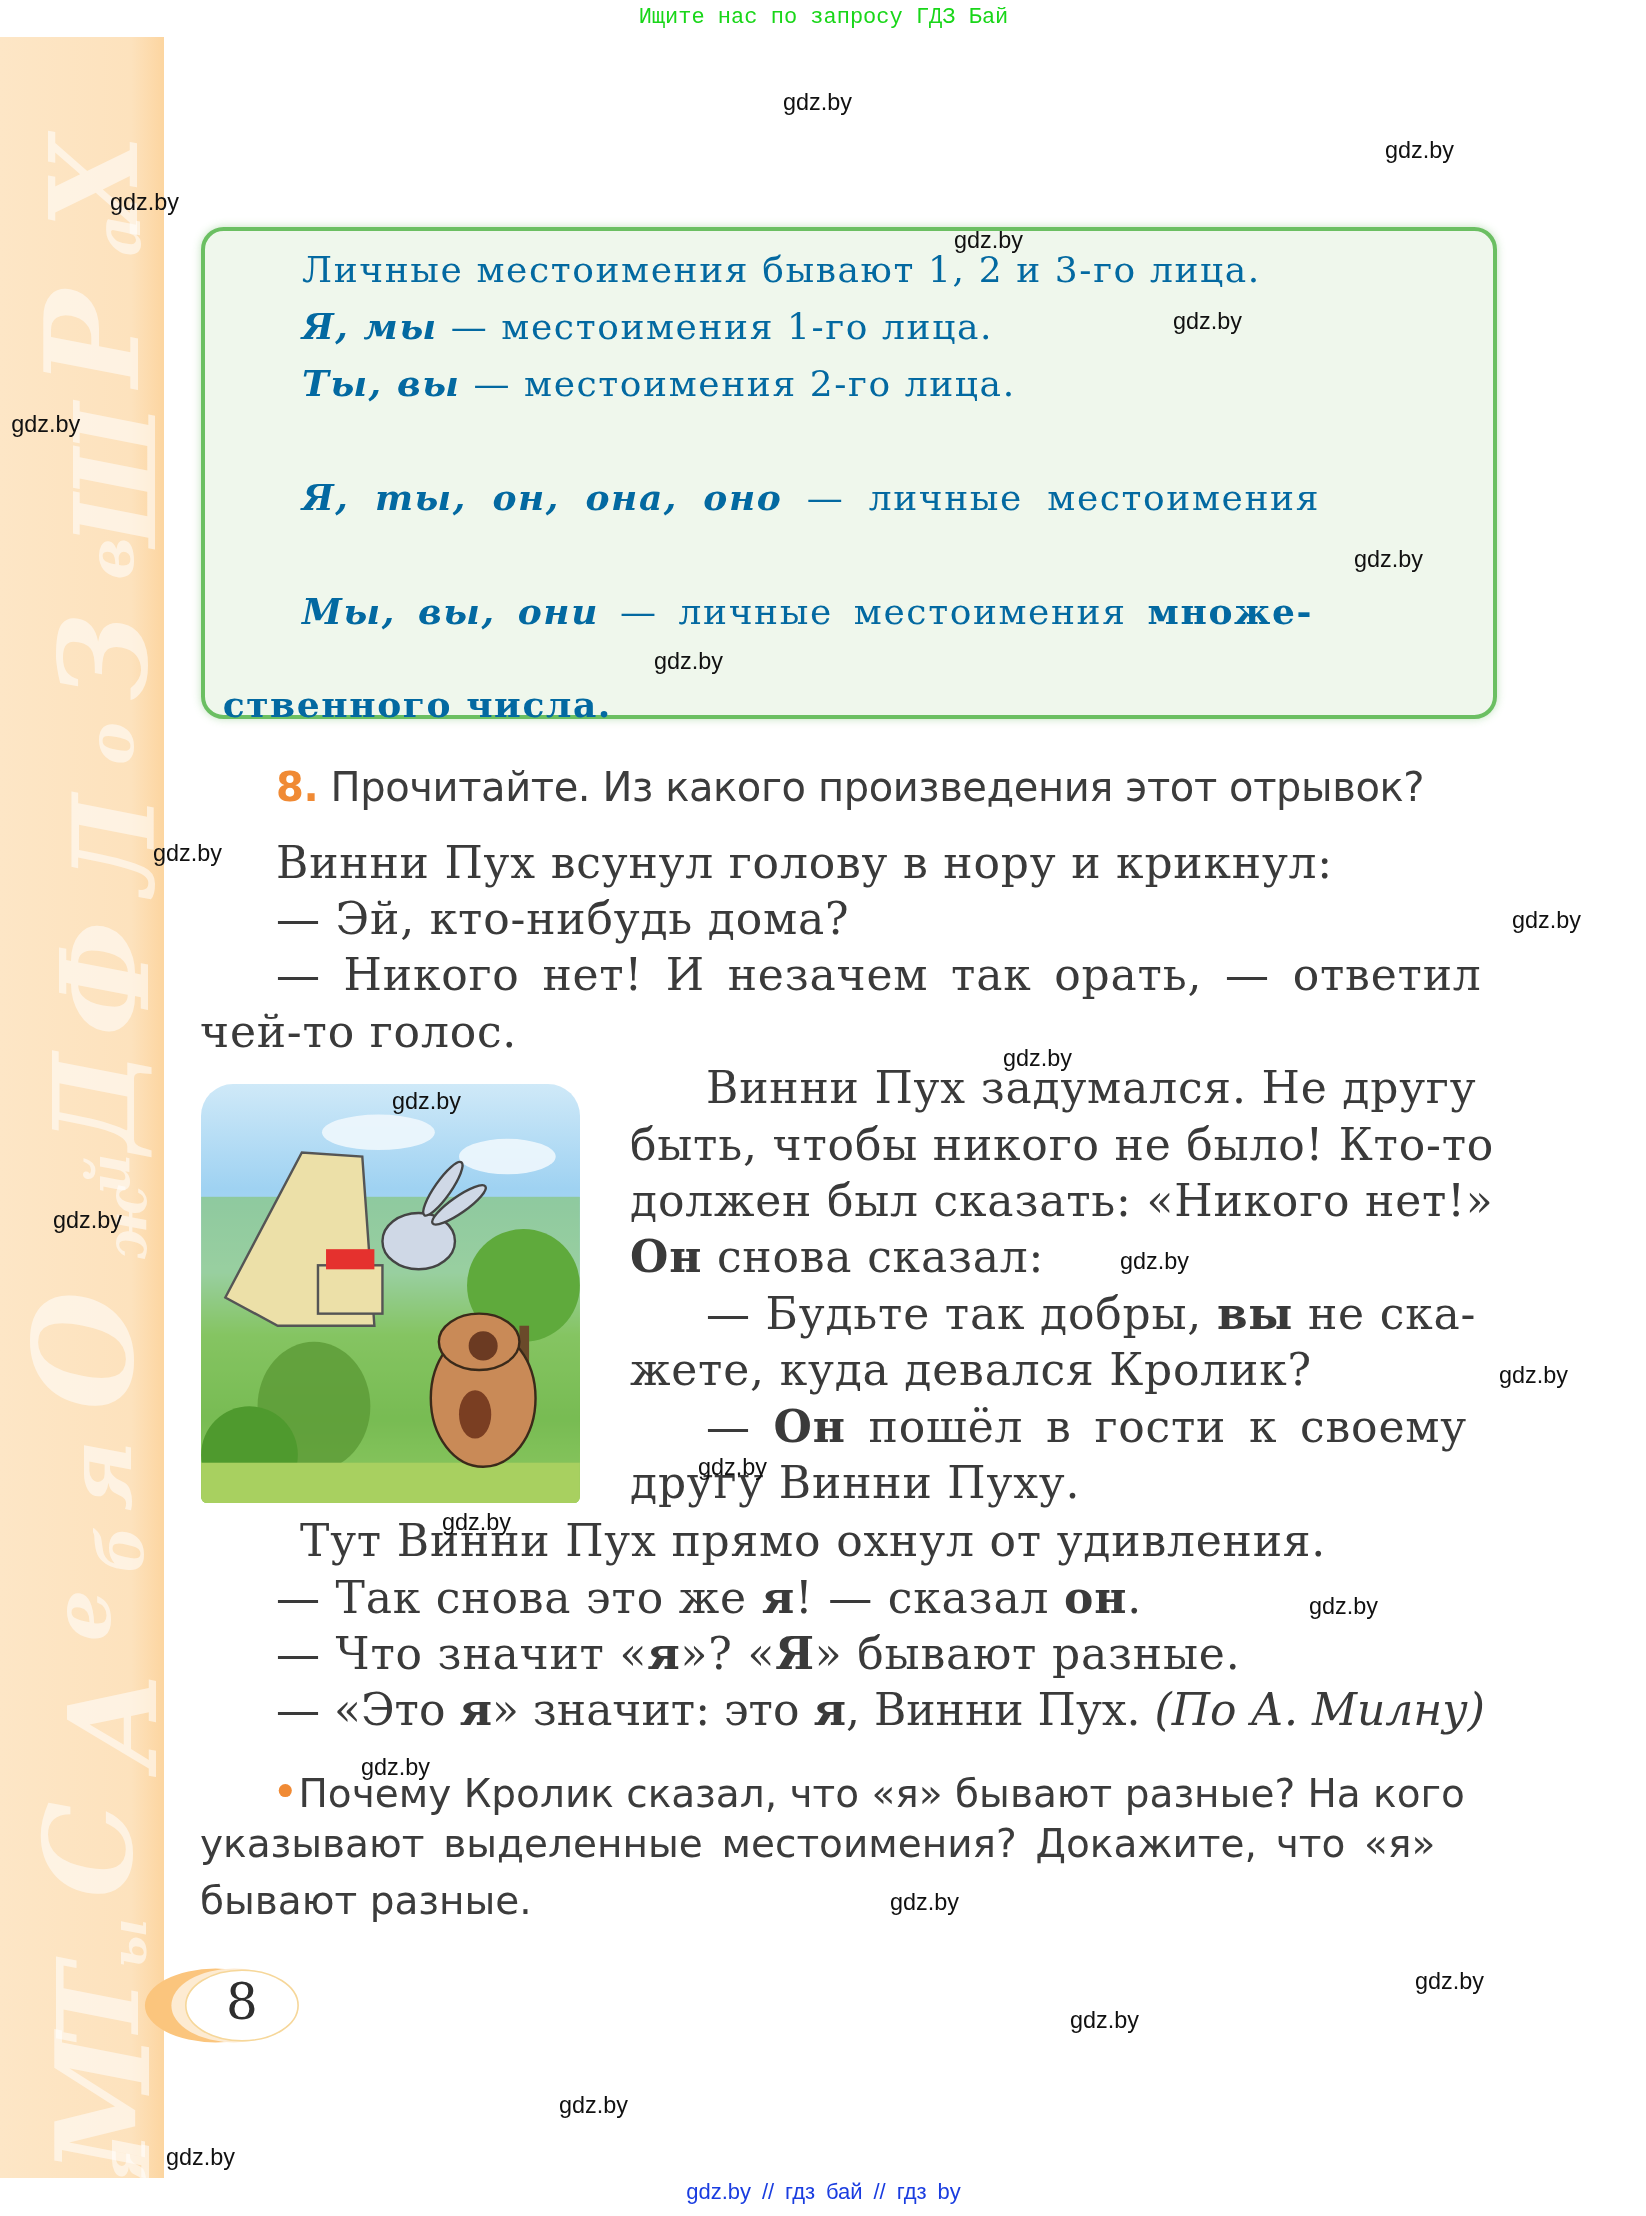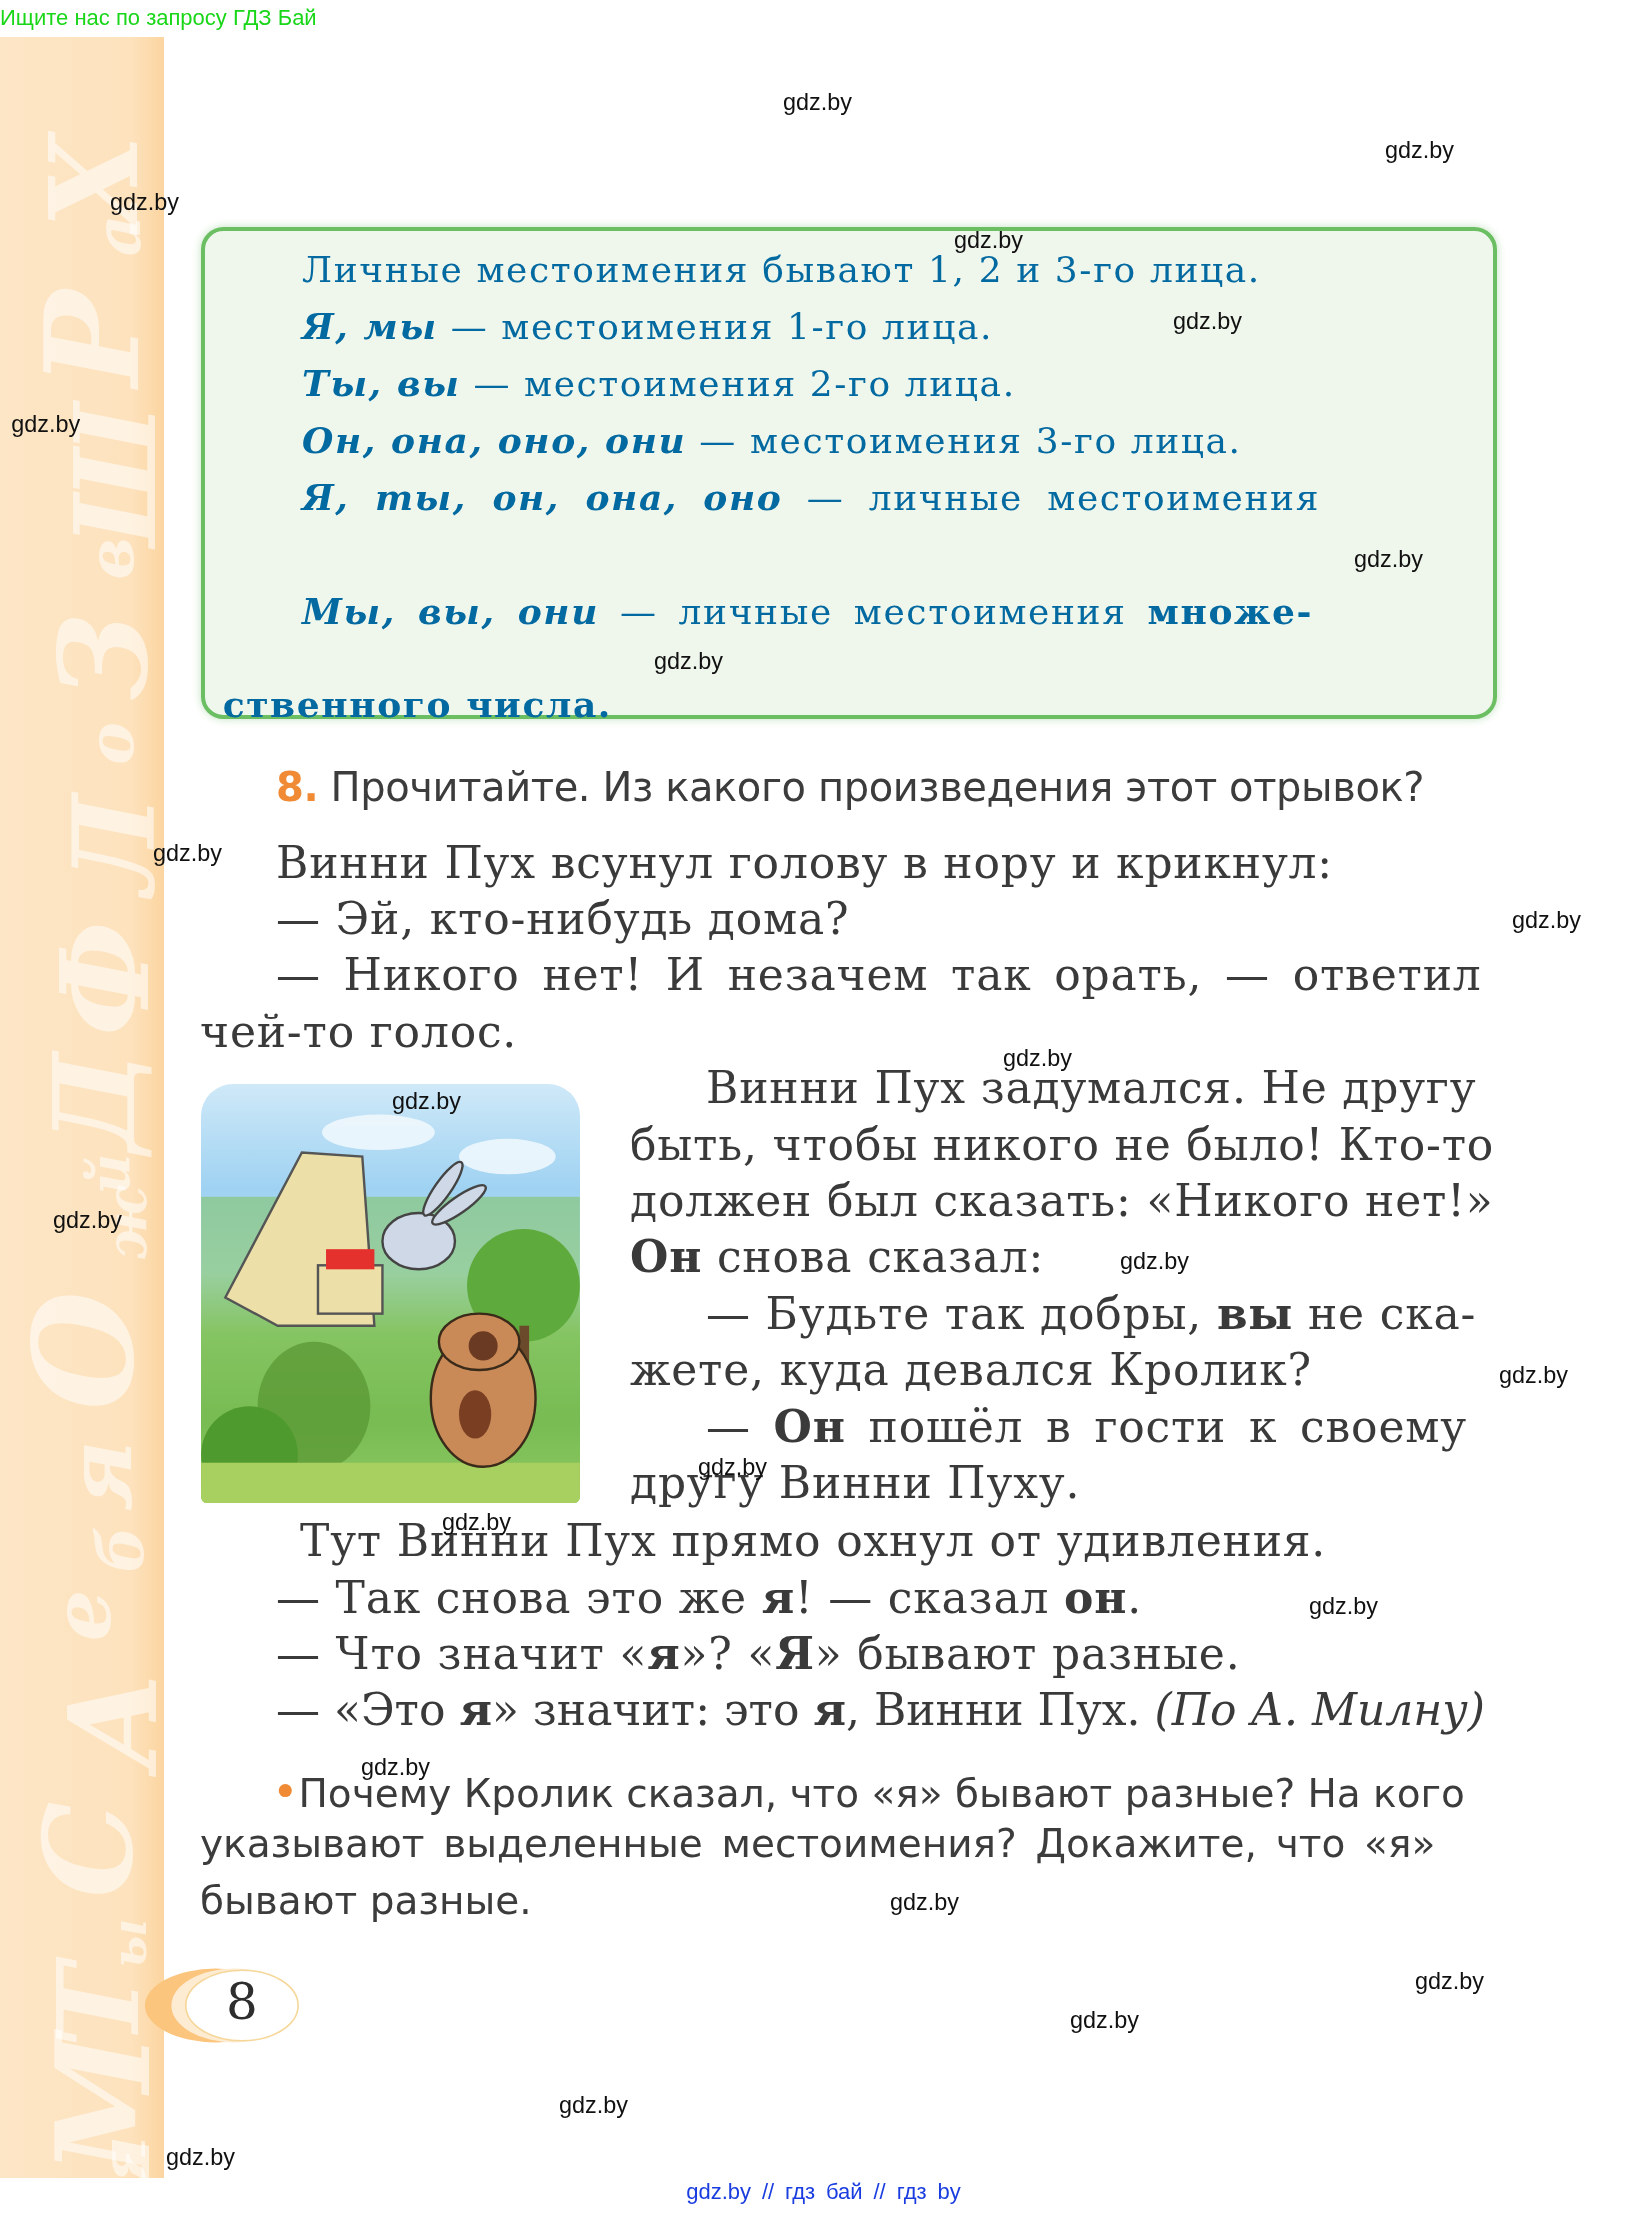--- a/index.html
+++ b/index.html
@@ -3,22 +3,22 @@
   <meta charset="utf-8">
   <style>
     html, body { margin: 0; padding: 0; }
     body {
       width: 1647px; height: 2216px; position: relative; overflow: hidden;
       background: #ffffff;
       font-family: "DejaVu Serif", serif;
       color: #3a3a3a;
     }
     .top-banner {
-      position: absolute; top: 4.8px; left: 0; width: 1647px; 
-      font-family: Liberation Sans, sans-serif; font-size: 22px; color: #19d619;
+      position: absolute; top: 4.8px; left: 0; width: 1647px; text-align: center;
+      font-family: Liberation Mono, monospace; font-size: 22px; color: #19d619;
     }
     .bottom-banner {
       position: absolute; top: 2179px; left: 0; width: 1647px; text-align: center;
       font-family: "Liberation Sans", sans-serif; font-size: 22px; color: #1a3de0;
       word-spacing: 4.8px;
     }
     .side-strip {
       position: absolute; left: 0; top: 37px; width: 164px; height: 2141px;
       background: linear-gradient(to right, #fde6c6 0%, #fde2bd 80%, #fcd5a0 100%);
       overflow: hidden;
@@ -97,21 +97,20 @@
   <span class="deco-letter" style="left:105px;top:1878px;font-size:48px;">ы</span>
   <span class="deco-letter" style="left:56px;top:1902px;font-size:113px;">Т</span>
   <span class="deco-letter" style="left:32px;top:1991px;font-size:129px;">М</span>
   <span class="deco-letter" style="left:97px;top:2087px;font-size:64px;">я</span>
 </div>
 
 <div class="rule-box">
   <div class="rule-line" style="left:97px;top:17.7px;">Личные местоимения бывают 1, 2 и 3-го лица.</div>
   <div class="rule-line" style="left:97px;top:74px;"><i>Я, мы</i><span> — местоимения 1-го лица.</span></div>
   <div class="rule-line" style="left:97px;top:131px;"><i>Ты, вы</i><span> — местоимения 2-го лица.</span></div>
-  <div class="rule-line" style="left:97px;top:188px;"><i>Он, она, оно, они</i><span> — местоимения 3-го лица.</span></div>
   <div class="rule-line" style="left:97px;top:245px;word-spacing:11.3px;"><i>Я, ты, он, она, оно</i><span> — личные местоимения</span></div>
   <div class="rule-line" style="left:97px;top:359px;word-spacing:8px;"><i>Мы, вы, они</i><span> — личные местоимения </span><b>множе-</b></div>
   <div class="rule-line" style="left:17.7px;top:416px;margin-top:36px;"><b>ственного числа.</b></div>
 </div>
 
 <div class="task-heading"><span class="task-number">8.</span> <span>Прочитайте. Из какого произведения этот отрывок?</span></div>
 
 <div class="text-line" style="left:276px;top:837px;">Винни Пух всунул голову в нору и крикнул:</div>
 <div class="text-line" style="left:276px;top:893px;">— Эй, кто-нибудь дома?</div>
 <div class="text-line" style="left:276px;top:949px;word-spacing:8px;">— Никого нет! И незачем так орать, — ответил</div>

